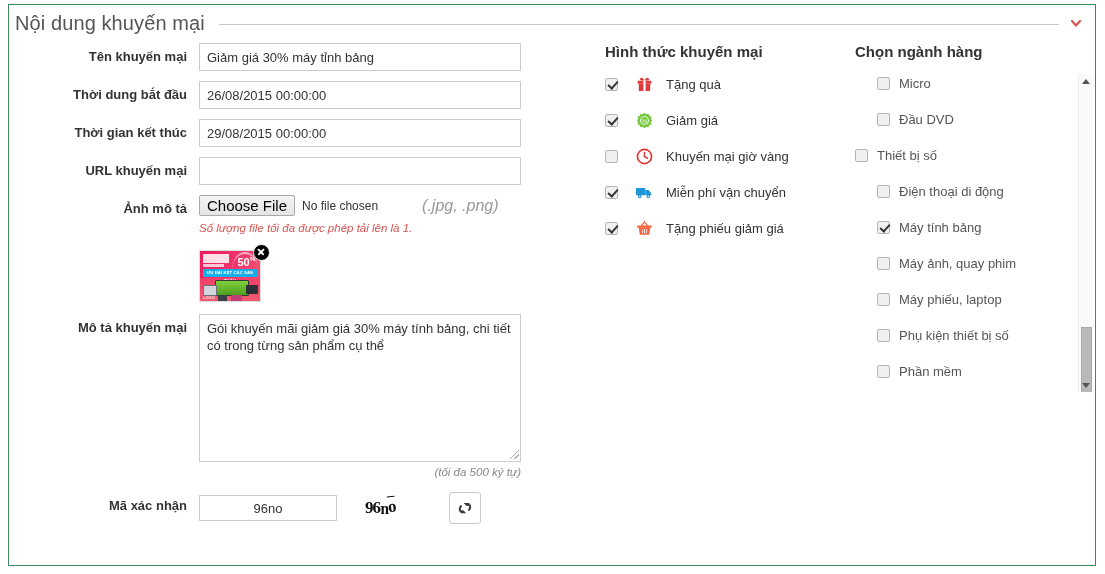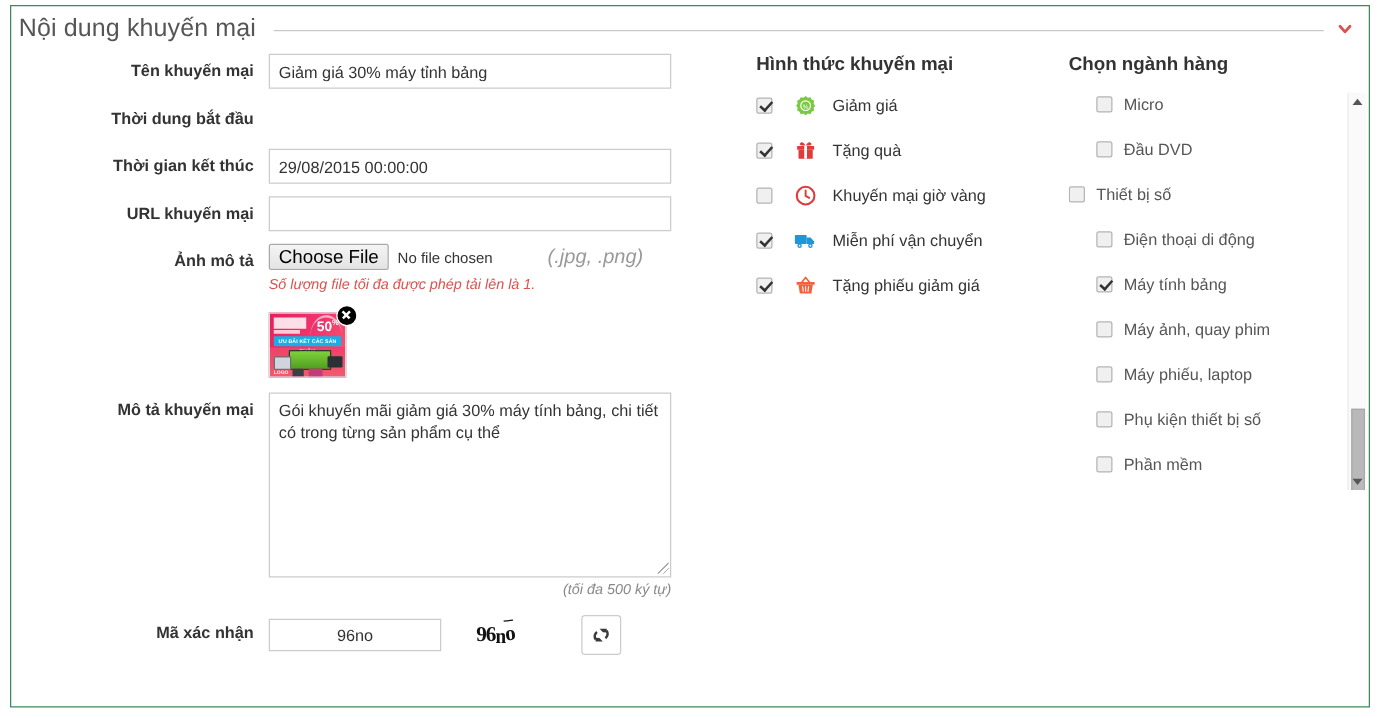--- a/index.html
+++ b/index.html
@@ -57,21 +57,21 @@
   
   .cols {
     position: absolute;
     top: 38px; left: 0;
     width: 100%;
   }
 
   
   .form-col {
     position: absolute;
-    left: 16px; top: 0;
+    left: 0; top: 0;
     width: 540px;
   }
   .frow {
     display: flex;
     align-items: flex-start;
     margin-bottom: 10px;
   }
   .flabel {
     width: 190px;
     text-align: right;
@@ -454,20 +454,23 @@
 
       <div class="frow">
         <div class="flabel">Tên khuyến mại</div>
         <div class="fctl">
           <input class="txtinput" type="text" value="Giảm giá 30% máy tỉnh bảng" style="">
         </div>
       </div>
 
       <div class="frow">
         <div class="flabel">Thời dung bắt đầu</div>
+        <div class="fctl">
+          <input class="txtinput" type="text" value="26/08/2015 00:00:00" style="">
+        </div>
       </div>
 
       <div class="frow">
         <div class="flabel">Thời gian kết thúc</div>
         <div class="fctl">
           <input class="txtinput" type="text" value="29/08/2015 00:00:00" style="">
         </div>
       </div>
 
       <div class="frow">
@@ -543,41 +546,41 @@
 
     </div>
 
     <div class="promo-col">
       <div class="col-head">Hình thức khuyến mại</div>
 
       <div class="promo-item">
         <span class="cb checked"></span>
         <span class="promo-icon">
           <svg width="17" height="17" viewBox="0 0 20 20">
-            <path d="M10 1 l2.1 1.5 2.5-.5 1.1 2.3 2.3 1.1 -.5 2.5 1.5 2.1 -1.5 2.1 .5 2.5 -2.3 1.1 -1.1 2.3 -2.5-.5 -2.1 1.5 -2.1-1.5 -2.5 .5 -1.1-2.3 -2.3-1.1 .5-2.5 -1.5-2.1 1.5-2.1 -.5-2.5 2.3-1.1 1.1-2.3 2.5 .5z" fill="#7ac943"></path>
-            <circle cx="10" cy="10" r="5.1" fill="#ffffff"></circle>
-            <circle cx="10" cy="10" r="4" fill="#7ac943"></circle>
-            <text x="10" y="13" font-size="6" fill="#ffffff" text-anchor="middle" font-family="Liberation Sans, sans-serif">%</text>
-          </svg>
-        </span>
-        <span class="promo-label">Giảm giá</span>
-      </div>
-
-      <div class="promo-item">
-        <span class="cb checked"></span>
-        <span class="promo-icon">
-          <svg width="17" height="17" viewBox="0 0 20 20">
             <path d="M5.5 2.5c1.6-1 3.2.7 4.3 2.6 -2.2.2-5.1.2-5.4-1.1 -.1-.6.4-1.1 1.1-1.5z" fill="#e03a3a"></path>
             <path d="M14.5 2.5c-1.6-1-3.2.7-4.3 2.6 2.2.2 5.1.2 5.4-1.1 .1-.6-.4-1.1-1.1-1.5z" fill="#e03a3a"></path>
             <rect x="2" y="5.6" width="16" height="3.6" rx="0.6" fill="#e03a3a"></rect>
             <rect x="3.3" y="9.2" width="13.4" height="8.4" rx="0.6" fill="#e03a3a"></rect>
             <rect x="8.7" y="5.6" width="2.6" height="12" fill="#ffffff"></rect>
           </svg>
         </span>
         <span class="promo-label">Tặng quà</span>
+      </div>
+
+      <div class="promo-item">
+        <span class="cb checked"></span>
+        <span class="promo-icon">
+          <svg width="17" height="17" viewBox="0 0 20 20">
+            <path d="M10 1 l2.1 1.5 2.5-.5 1.1 2.3 2.3 1.1 -.5 2.5 1.5 2.1 -1.5 2.1 .5 2.5 -2.3 1.1 -1.1 2.3 -2.5-.5 -2.1 1.5 -2.1-1.5 -2.5 .5 -1.1-2.3 -2.3-1.1 .5-2.5 -1.5-2.1 1.5-2.1 -.5-2.5 2.3-1.1 1.1-2.3 2.5 .5z" fill="#7ac943"></path>
+            <circle cx="10" cy="10" r="5.1" fill="#ffffff"></circle>
+            <circle cx="10" cy="10" r="4" fill="#7ac943"></circle>
+            <text x="10" y="13" font-size="6" fill="#ffffff" text-anchor="middle" font-family="Liberation Sans, sans-serif">%</text>
+          </svg>
+        </span>
+        <span class="promo-label">Giảm giá</span>
       </div>
 
       <div class="promo-item">
         <span class="cb"></span>
         <span class="promo-icon">
           <svg width="17" height="17" viewBox="0 0 20 20">
             <circle cx="10" cy="10" r="8.3" fill="none" stroke="#e03a3a" stroke-width="2"></circle>
             <path d="M10 5.2 L10 10.2 L13.4 12.1" fill="none" stroke="#e03a3a" stroke-width="1.8" stroke-linecap="round"></path>
           </svg>
         </span>

